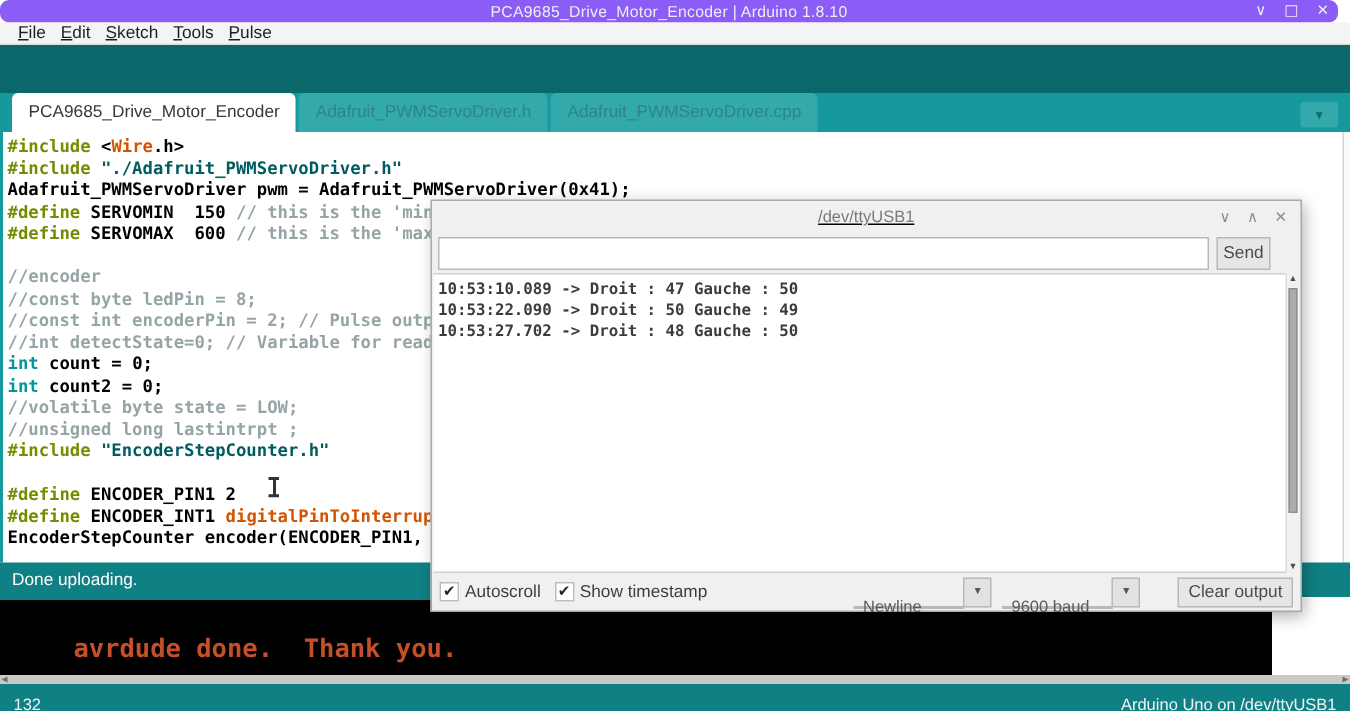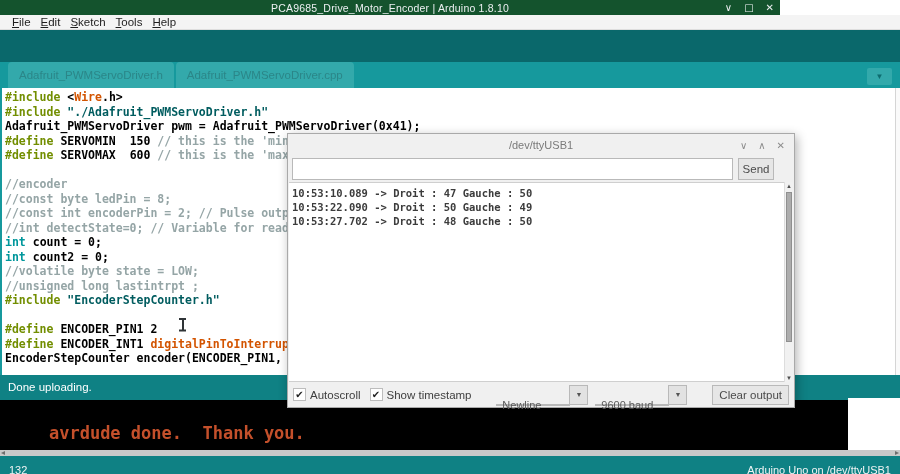--- a/index.html
+++ b/index.html
@@ -1,22 +1,22 @@
 <!DOCTYPE html>
 <html><head>
 <meta charset="utf-8">
 <style>
   * { margin:0; padding:0; box-sizing:border-box; }
   html,body { width:900px; height:474px; overflow:hidden; background:#000;
               font-family:"Liberation Sans", sans-serif; }
   #app { position:relative; width:900px; height:474px; background:#fff; overflow:hidden; }
 
   
-  .titlebar { position:absolute; left:0; top:0; width:780px; height:15px;
-              background:#14532d; display:flex; align-items:center; justify-content:center; }
+  .titlebar { position:absolute; left:0; top:0; width:892px; height:15px;
+              background:#8b5cf6; display:flex; align-items:center; justify-content:center;border-radius:6px; }
   .titlebar .title { color:#ECEFF1; font-size:10.5px; letter-spacing:.2px; }
   .win-controls { position:absolute; right:6px; top:0; height:15px; display:flex; gap:12px;
                   align-items:center; color:#EDEFF1; font-size:10px; font-family:"DejaVu Sans",sans-serif; }
   .win-controls span { cursor:default; line-height:10px; }
 
   
   .menubar { position:absolute; left:0; top:15px; width:900px; height:15px; background:#F4F4F4;
              border-bottom:1px solid #DEDEDE; display:flex; align-items:center; padding-left:7px; }
   .menu-item { display:inline-block; font-size:11.5px; color:#1E1E1E; padding:0 5px; white-space:pre; }
   .menu-item::first-letter { text-decoration:underline; }
@@ -69,22 +69,22 @@
   .console-scroll { position:absolute; left:0; top:450px; width:900px; height:6px; background:#C9C9C9; }
   .console-scroll:before { content:""; position:absolute; left:1px; top:1px;
       border-top:2px solid transparent; border-bottom:2px solid transparent; border-right:4px solid #6E6E6E; }
   .console-scroll:after { content:""; position:absolute; right:1px; top:1px;
       border-top:2px solid transparent; border-bottom:2px solid transparent; border-left:4px solid #6E6E6E; }
   .bottombar { position:absolute; left:0; top:456px; width:900px; height:28px; background:#0F8184;
                color:#EFF4F4; font-size:11px; display:flex; align-items:center;
                justify-content:space-between; padding:0 9px; }
 
   
-  .monitor { position:absolute; left:287px; top:133px; width:508px; height:275px; background:#F0F0F0;
-             border:1px solid #A9A9A9; box-shadow:2px 3px 10px rgba(0,0,0,.30); z-index:10; }
+  .monitor { position:absolute; left:287px; top:133px; width:581px; height:275px; background:#F0F0F0;
+             border:1px solid #A9A9A9; box-shadow:2px 3px 10px rgba(0,0,0,.30); z-index:10;text-decoration:underline; }
   .mon-title { position:relative; height:22px; display:flex; align-items:center; justify-content:center;
                color:#7A7A7A; font-size:11px; }
   .mon-controls { position:absolute; right:9px; top:0; height:22px; display:flex; gap:11px;
                   align-items:center; color:#8C8C8C; font-size:10px; font-family:"DejaVu Sans",sans-serif; }
   .mon-input-row { position:absolute; left:4px; right:20px; top:24px; height:22px; display:flex; gap:5px; }
   .mon-input { flex:1; height:22px; border:1px solid #B9B9B9; background:#fff; outline:none;
                font-size:11.5px; padding:0 4px; color:#333; }
   .send-btn { width:36px; height:22px; background:#E6E6E6; border:1px solid #B9B9B9;
               font-size:11.5px; color:#4B4B4B; display:flex; align-items:center; justify-content:center; }
   .mon-output { position:absolute; left:1px; right:1px; top:48px; bottom:25px; background:#FFFFFF;
@@ -122,21 +122,21 @@
       <span>□</span>
       <span>✕</span>
     </div>
   </div>
 
   <div class="menubar" id="menubar">
       <span class="menu-item">File</span>
       <span class="menu-item">Edit</span>
       <span class="menu-item">Sketch</span>
       <span class="menu-item">Tools</span>
-      <span class="menu-item">Help</span>
+      <span class="menu-item">Pulse</span>
     </div>
 
   <div class="toolbar">
     <div class="tb-btn round" style="left:6px">
       <span>
         <svg width="13" height="13" viewBox="0 0 24 24">
             <path d="M4 13l5 5L20 6" stroke="#0A5356" stroke-width="3.4" fill="none" stroke-linecap="round"></path>
           </svg>
       </span>
     </div>
@@ -176,20 +176,21 @@
         <svg width="14" height="14" viewBox="0 0 24 24">
             <circle cx="10" cy="10" r="6" stroke="#0A5356" stroke-width="2.6" fill="none"></circle>
             <path d="M15 15l6 6" stroke="#0A5356" stroke-width="2.8" stroke-linecap="round"></path>
           </svg>
       </span>
     </div>
   </div>
 
   <div class="tabbar">
     <div class="tabs" id="tabs">
+        <div class="tab active">PCA9685_Drive_Motor_Encoder</div>
         <div class="tab inactive">Adafruit_PWMServoDriver.h</div>
         <div class="tab inactive">Adafruit_PWMServoDriver.cpp</div>
       </div>
     <div class="tab-dropdown">
       <span>▼</span>
     </div>
   </div>
 
   <div class="editor">
     <div class="code" id="code-area"><div><span class="tok-pp">#include </span><span class="tok-pl">&lt;</span><span class="tok-fn">Wire</span><span class="tok-pl">.h&gt;</span></div><div><span class="tok-pp">#include </span><span class="tok-str">"./Adafruit_PWMServoDriver.h"</span></div><div><span class="tok-pl">Adafruit_PWMServoDriver pwm = Adafruit_PWMServoDriver(0x41);</span></div><div><span class="tok-pp">#define </span><span class="tok-pl">SERVOMIN  150 </span><span class="tok-cm">// this is the 'mini</span></div><div><span class="tok-pp">#define </span><span class="tok-pl">SERVOMAX  600 </span><span class="tok-cm">// this is the 'maxi</span></div><div>&nbsp;</div><div><span class="tok-cm">//encoder</span></div><div><span class="tok-cm">//const byte ledPin = 8;</span></div><div><span class="tok-cm">//const int encoderPin = 2; // Pulse outpu</span></div><div><span class="tok-cm">//int detectState=0; // Variable for readi</span></div><div><span class="tok-kw">int</span><span class="tok-pl"> count = 0;</span></div><div><span class="tok-kw">int</span><span class="tok-pl"> count2 = 0;</span></div><div><span class="tok-cm">//volatile byte state = LOW;</span></div><div><span class="tok-cm">//unsigned long lastintrpt ;</span></div><div><span class="tok-pp">#include </span><span class="tok-str">"EncoderStepCounter.h"</span></div><div>&nbsp;</div><div><span class="tok-pp">#define </span><span class="tok-pl">ENCODER_PIN1 2</span></div><div><span class="tok-pp">#define </span><span class="tok-pl">ENCODER_INT1 </span><span class="tok-fn">digitalPinToInterrupt</span></div><div><span class="tok-pl">EncoderStepCounter encoder(ENCODER_PIN1, E</span></div></div>

